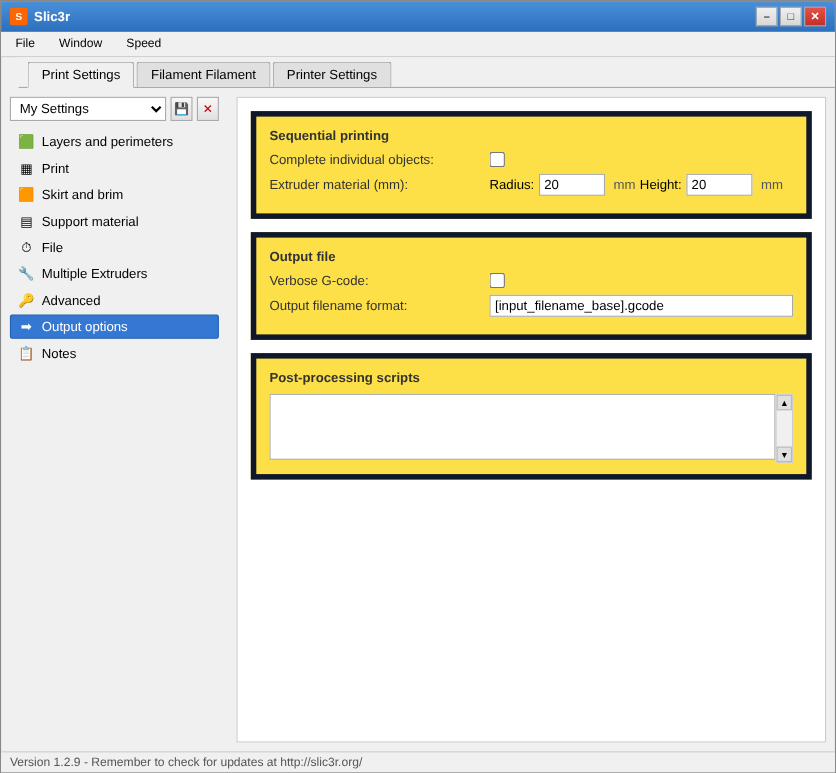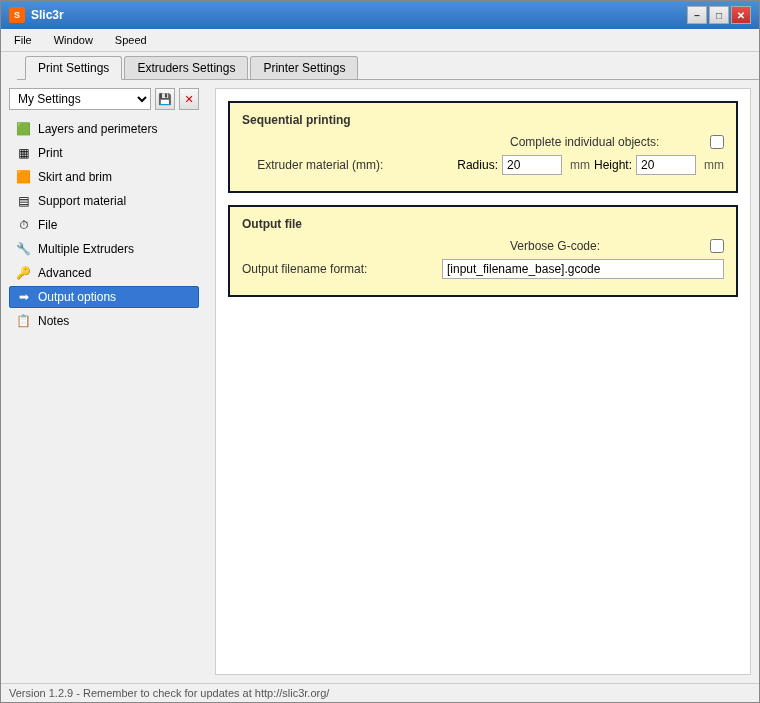--- a/index.html
+++ b/index.html
@@ -165,37 +165,36 @@
       flex-shrink: 0;
     }
     .main-panel {
       flex: 1;
       background: white;
       border: 1px solid #ccc;
       padding: 12px;
       overflow-y: auto;
     }
     .section-box {
-      border: 2px solid #0f172a;
+      border: 5px solid #0f172a;
       padding: 10px 12px;
       margin-bottom: 12px;
-      background: #fef9c3;
+      background: #fde047;
     }
     .section-box-title {
       font-size: 12px;
       font-weight: bold;
       margin-bottom: 8px;
       color: #333;
     }
     .form-row {
       display: flex;
       align-items: center;
       margin-bottom: 6px;
       font-size: 12px;
-      justify-content: flex-end;
     }
     .form-label {
       min-width: 200px;
       color: #333;
     }
     .form-checkbox {
       width: 14px;
       height: 14px;
       border: 1px solid #888;
       background: white;
@@ -288,21 +287,21 @@
   </div>
 
   <div class="menubar">
     <div class="menu-item">File</div>
     <div class="menu-item">Window</div>
     <div class="menu-item">Speed</div>
   </div>
 
   <div class="tabs-bar">
     <div class="tab active">Print Settings</div>
-    <div class="tab">Extruders Settings</div>
+    <div class="tab">Filament Filament</div>
     <div class="tab">Printer Settings</div>
   </div>
 
   <div class="content-area">
 
     <div class="sidebar">
 
       <div class="profile-row">
         <select class="profile-select">
           <option>My Settings</option>
@@ -379,19 +378,30 @@
           <span class="form-label">Verbose G-code:</span>
           <input type="checkbox" class="form-checkbox" style="">
         </div>
 
         <div class="form-row">
           <span class="form-label">Output filename format:</span>
           <input type="text" class="form-input-long" value="[input_filename_base].gcode" style="">
         </div>
       </div>
 
+      <div class="section-box">
+        <div class="section-box-title">Post-processing scripts</div>
+
+        <div class="textarea-container">
+          <textarea class="form-textarea" style="width: calc(100% - 16px);"></textarea>
+          <div class="scrollbar-stub">
+            <div class="scroll-arrow">▲</div>
+            <div class="scroll-arrow">▼</div>
+          </div>
+        </div>
+      </div>
     </div>
   </div>
 
   <div class="status-bar">
     <span>Version 1.2.9 - Remember to check for updates at http://slic3r.org/</span>
   </div>
 </div>
 
 </body></html>

